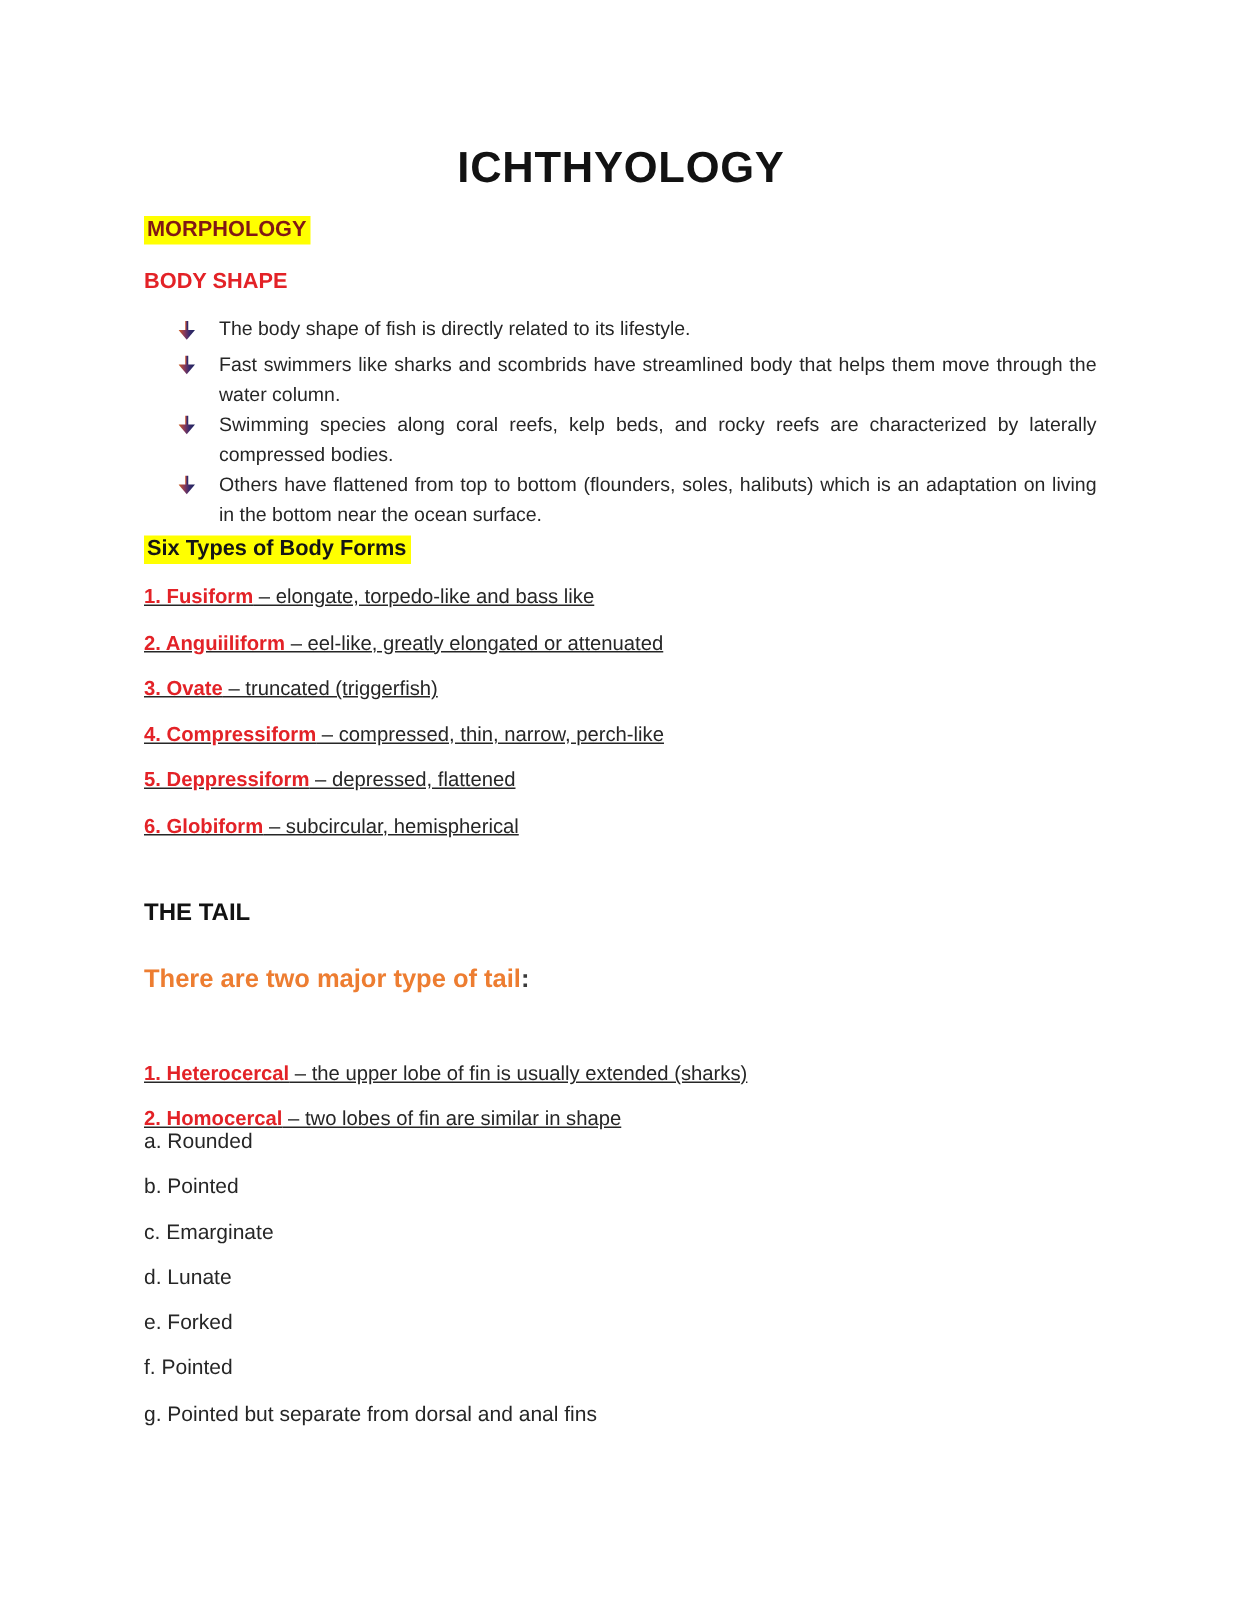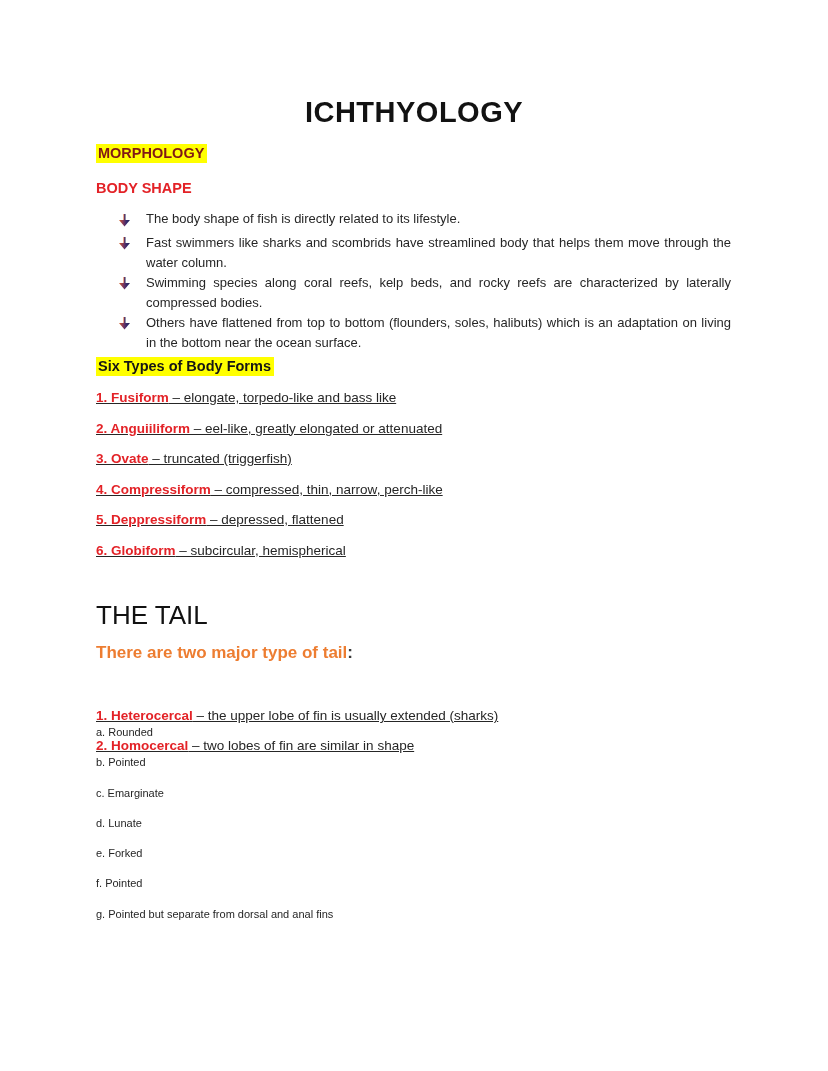--- a/index.html
+++ b/index.html
@@ -101,38 +101,38 @@
   #tail-types-list p + p { margin-top: 13.5px; }
   .lead {
     color: var(--red, #e32227);
     font-weight: 700;
   }
   .tail-title {
     position: absolute;
     top: 600px;
     left: 96px;
     margin: 0;
-    font-size: 26px;
-    font-weight: 400;
+    font-size: 16px;
+    font-weight: 700;
     color: #121212;
   }
   .tail-intro {
     position: absolute;
     top: 643px;
     left: 96px;
     font-size: 17px;
     font-weight: 700;
   }
   .tail-intro .intro-text { color: var(--orange, #ED7D31); }
   .tail-intro .colon { color: #3a3a3a; }
   .letterlist {
     position: absolute;
-    top: 724px;
-    left: 96px;
-    font-size: 11px;
+    top: 752px;
+    left: 96px;
+    font-size: 14px;
     line-height: 16.5px;
   }
   .letterlist p { margin: 0; }
   .letterlist p + p { margin-top: 13.8px; }
   .svg-defs { position: absolute; width: 0; height: 0; }
 </style>
 </head>
 <body style="--highlight: #FFFF00; --red: #E32227; --dark-red: #801815; --orange: #ED7D31; --body-text: #262626;">
 
 <svg class="svg-defs" aria-hidden="true">

